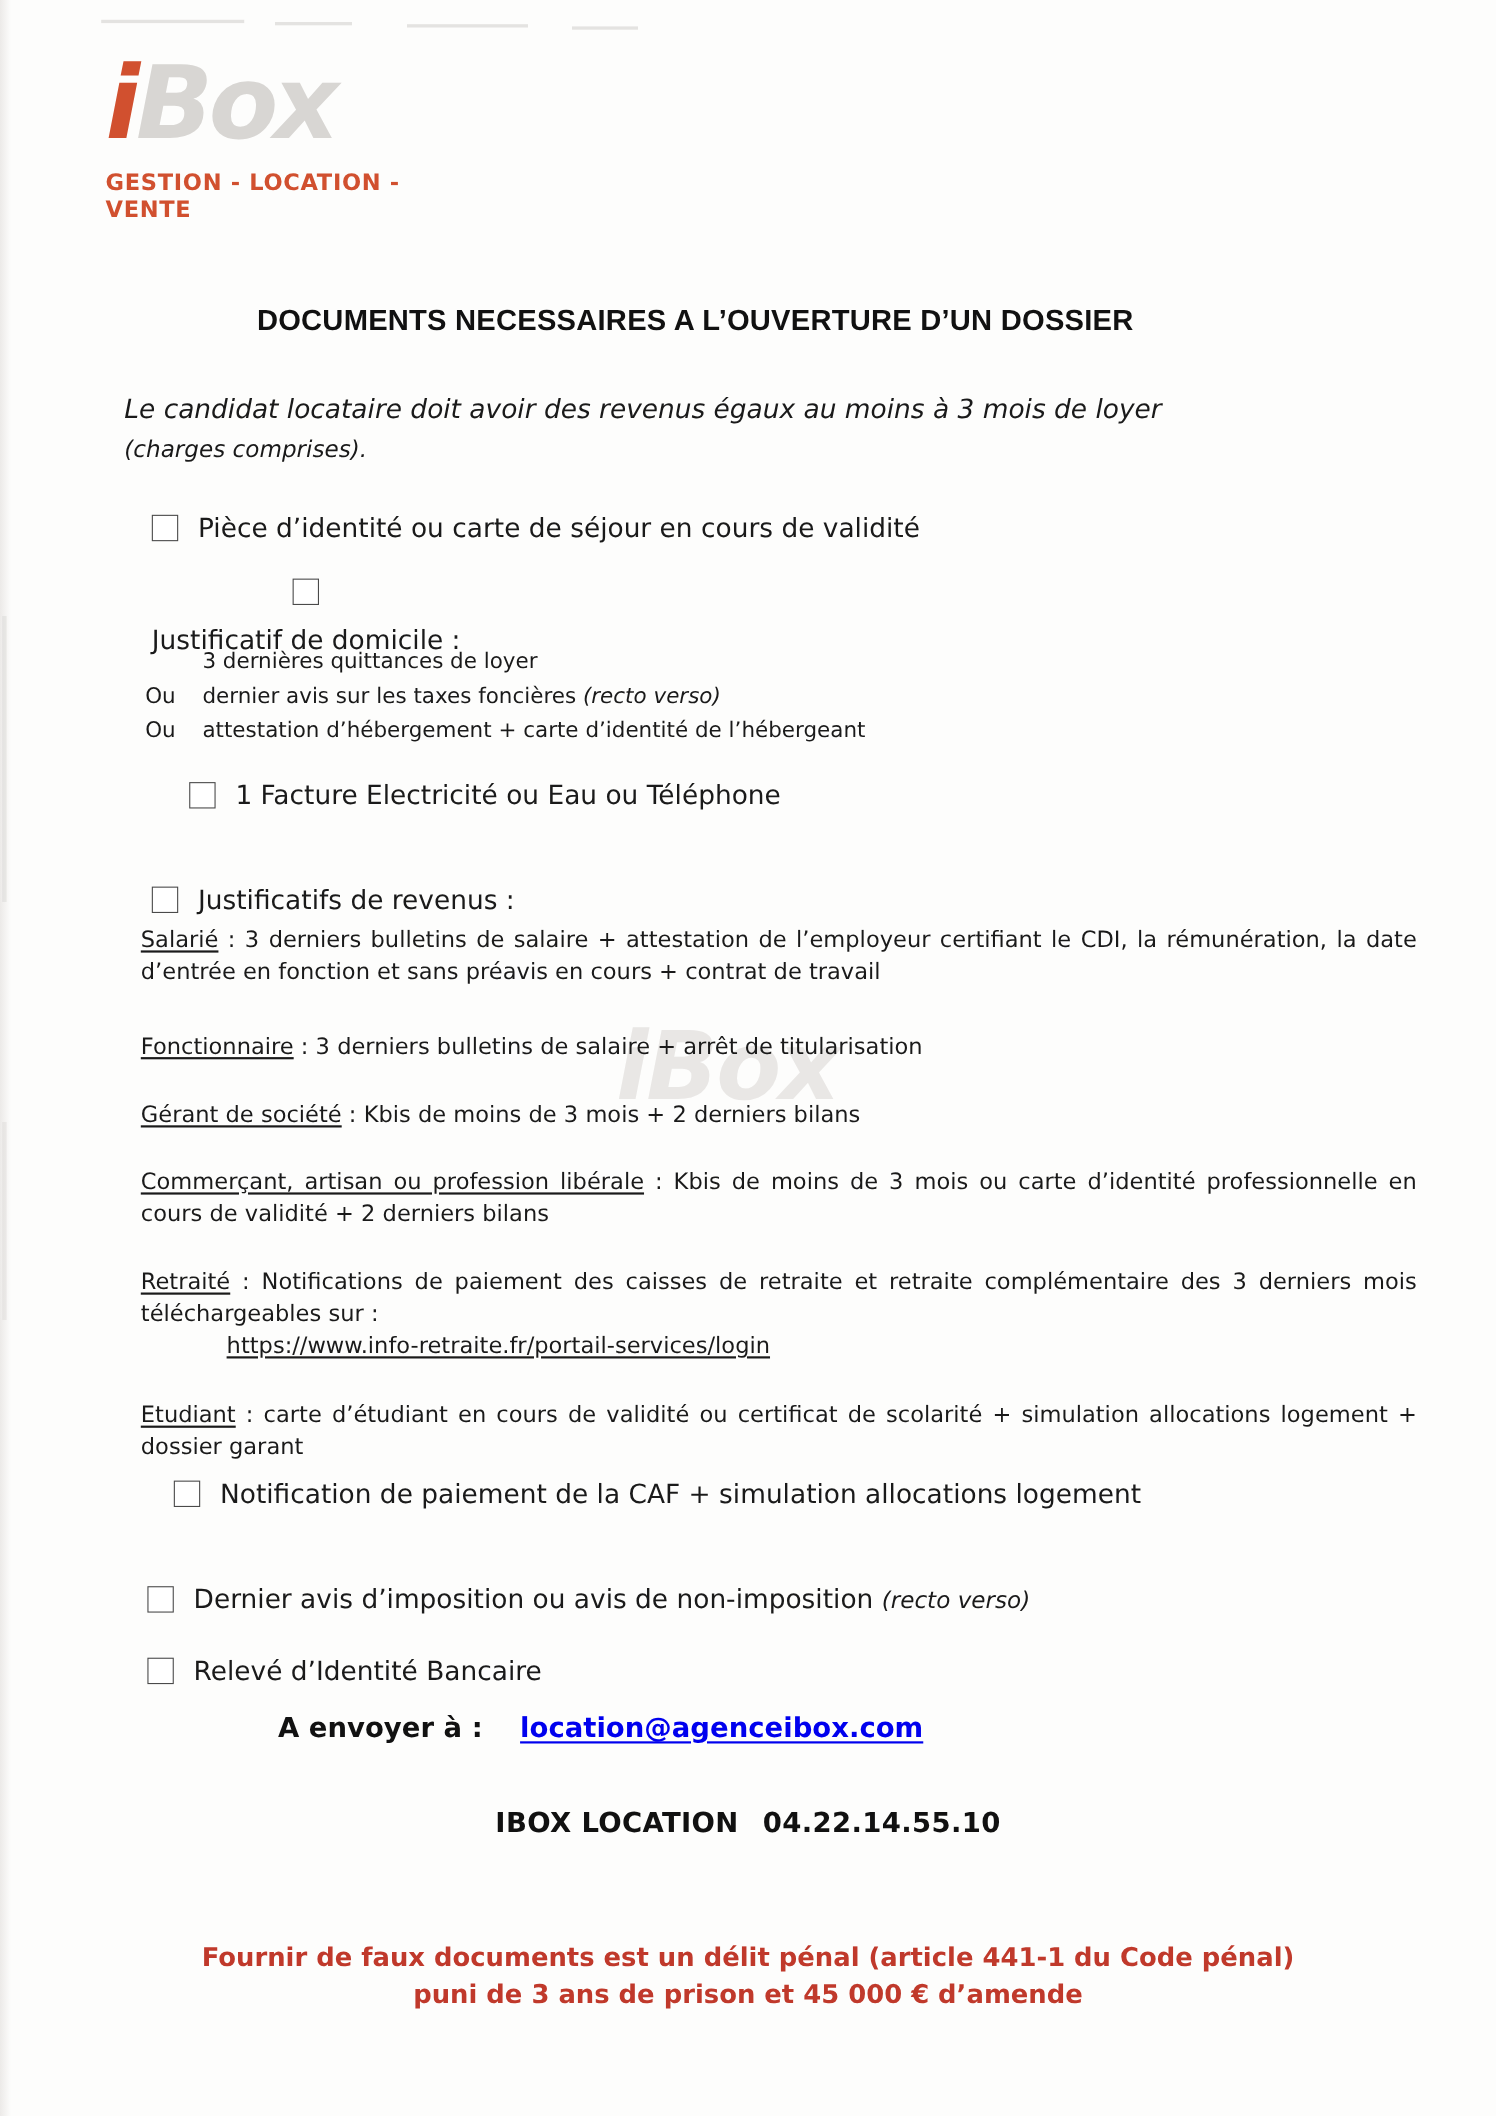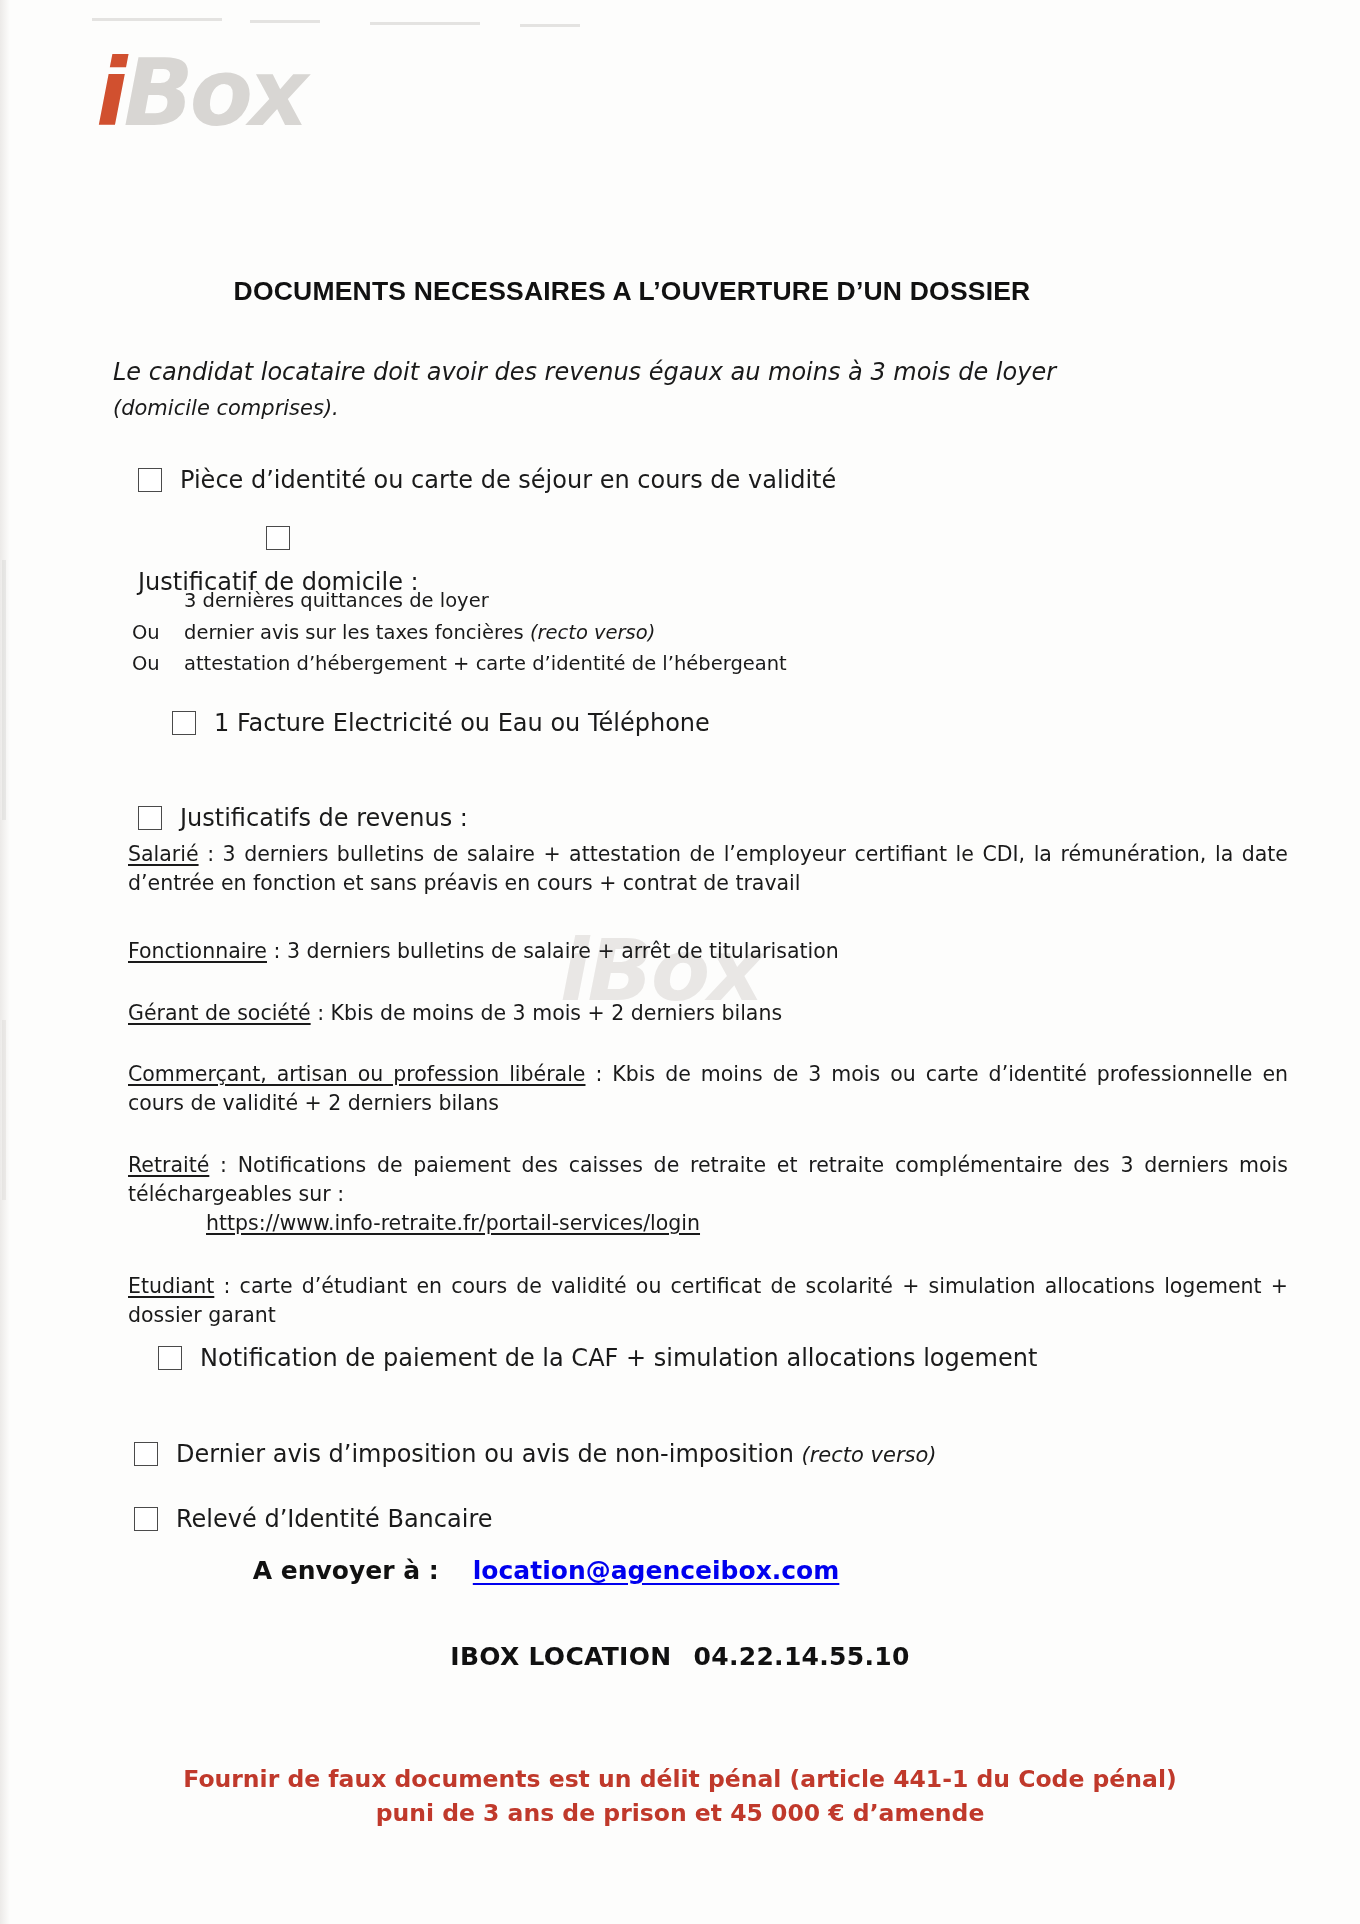--- a/index.html
+++ b/index.html
@@ -236,29 +236,30 @@
   <div class="scan-speck" style="left:370px;top:22px;width:110px;height:3px;"></div>
   <div class="scan-speck" style="left:520px;top:24px;width:60px;height:3px;"></div>
   <div class="scan-speck" style="left:2px;top:560px;width:4px;height:260px;opacity:.35;"></div>
   <div class="scan-speck" style="left:2px;top:1020px;width:4px;height:180px;opacity:.3;"></div>
 </div>
 
 <div class="watermark">iBox</div>
 
 <div class="logo-wrap">
   <div class="logo-text"><span class="i-accent">i</span><span>Box</span></div>
+  <div class="logo-sub">GESTION - LOCATION - VENTE</div>
 </div>
 
 <div class="content">
 
   <div class="doc-title">DOCUMENTS NECESSAIRES A L’OUVERTURE D’UN DOSSIER</div>
 
   <div class="intro">
     <span>Le candidat locataire doit avoir des revenus égaux au moins à 3 mois de loyer</span><br>
-    <span class="small">(domicile comprises).</span>
+    <span class="small">(charges comprises).</span>
   </div>
 
   <div class="cb-row" style="top:466px;">
     <span class="cb"></span>
     <span class="cb-label">Pièce d’identité ou carte de séjour en cours de validité</span>
   </div>
 
   <div class="cb-row" style="top:526px;flex-direction:column;">
     <span class="cb"></span>
     <span class="cb-label">Justificatif de domicile :</span>

